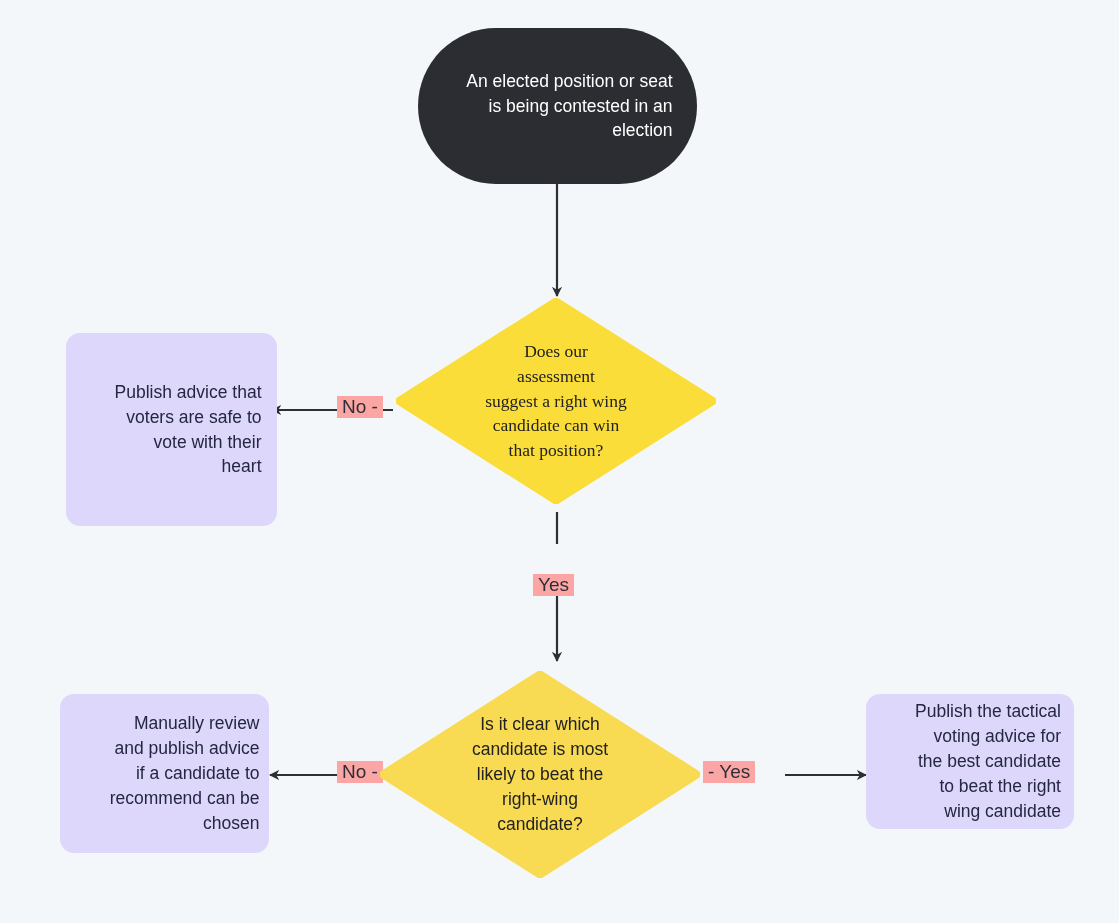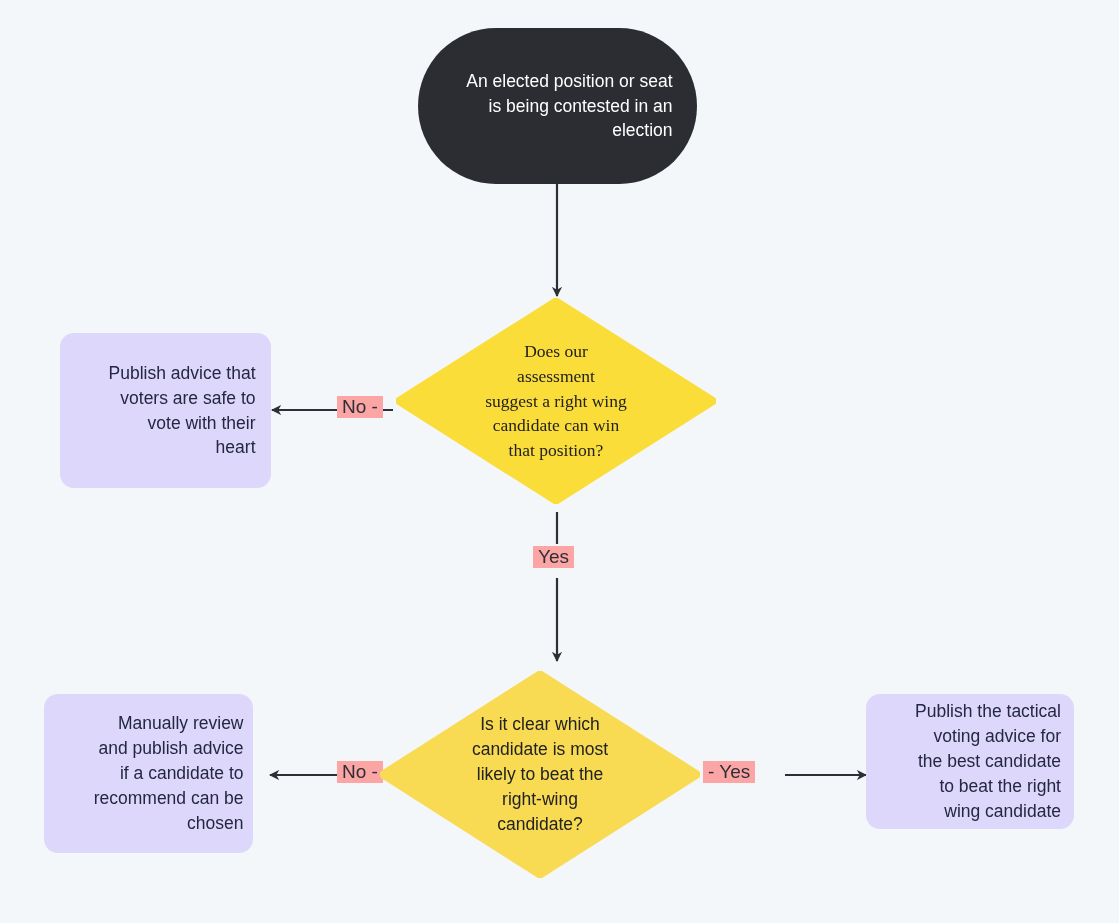--- a/index.html
+++ b/index.html
@@ -74,29 +74,29 @@
   
   .outcome {
     background: #ddd7fb;
     border-radius: 14px;
   }
   .outcome .node-text {
     color: #232840;
     font-size: 17.5px;
   }
   #outcome-safe-vote {
-    left: 60px;
+    left: 66px;
     top: 333px;
     width: 211px;
-    height: 155px;
+    height: 193px;
   }
   #outcome-safe-vote .node-text { width: 180px; }
 
   #outcome-manual-review {
-    left: 44px;
+    left: 60px;
     top: 694px;
     width: 209px;
     height: 159px;
   }
   #outcome-manual-review .node-text { width: 190px; }
 
   #outcome-tactical-advice {
     left: 866px;
     top: 694px;
     width: 208px;
@@ -115,21 +115,21 @@
   }
   .edge-label {
     position: absolute;
     color: #2d2f36;
     font-size: 19px;
     background: #fca5a5;
     padding: 0 5px;
     white-space: nowrap;
   }
   #edge-label-no-1 { left: 337px; top: 396px; }
-  #edge-label-yes-1 { left: 533px; top: 546px; }
+  #edge-label-yes-1 { left: 533px; top: 574px; }
   #edge-label-no-2 { left: 337px; top: 761px; }
   #edge-label-yes-2 { left: 703px; top: 761px; }
 </style>
 </head>
 <body>
 
 <div id="canvas">
 
   <svg class="edge-layer" viewBox="0 0 1119 923" width="1119" height="923">
     <defs>

